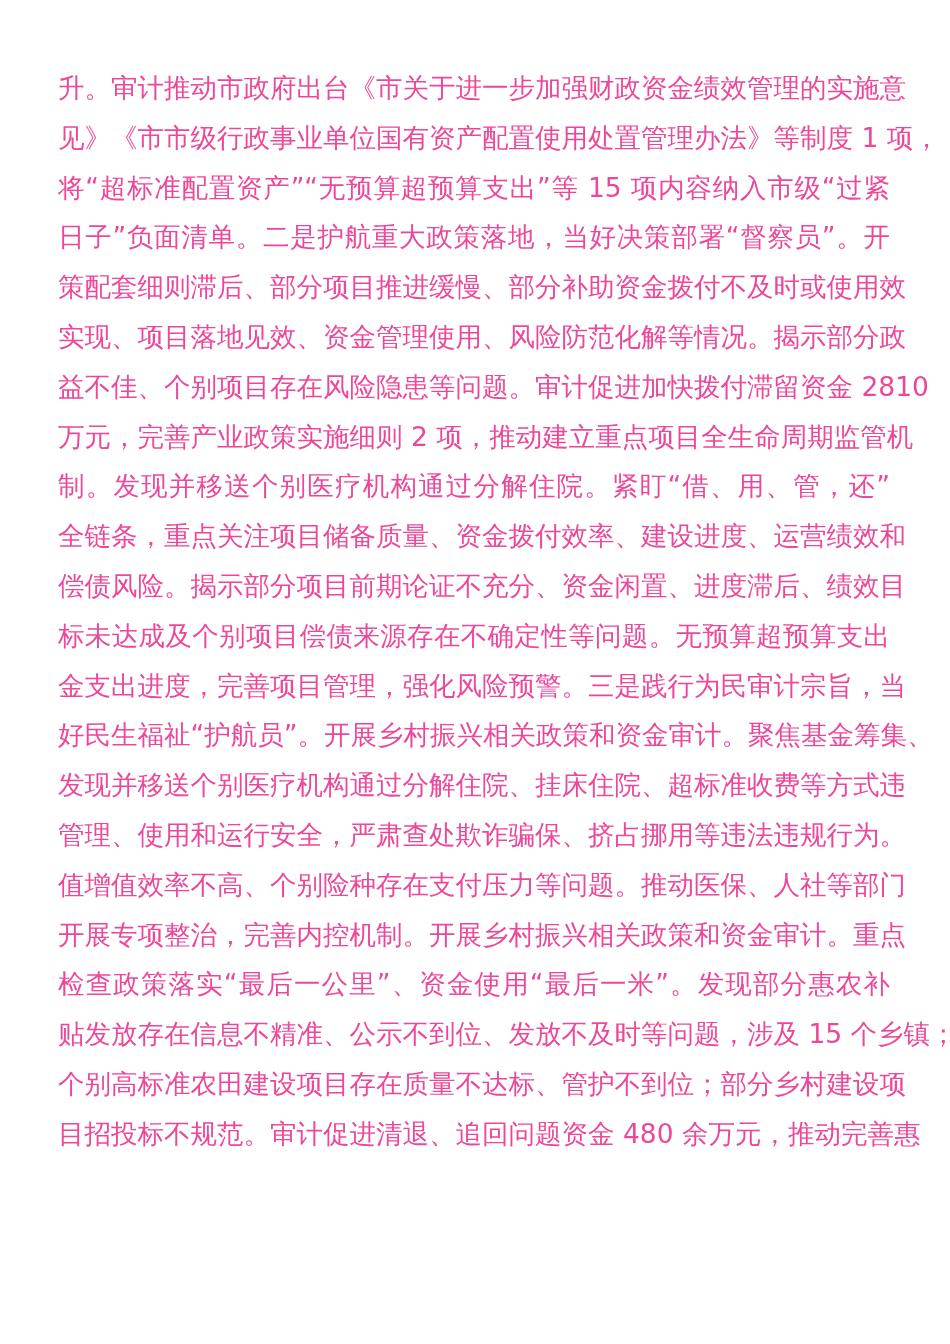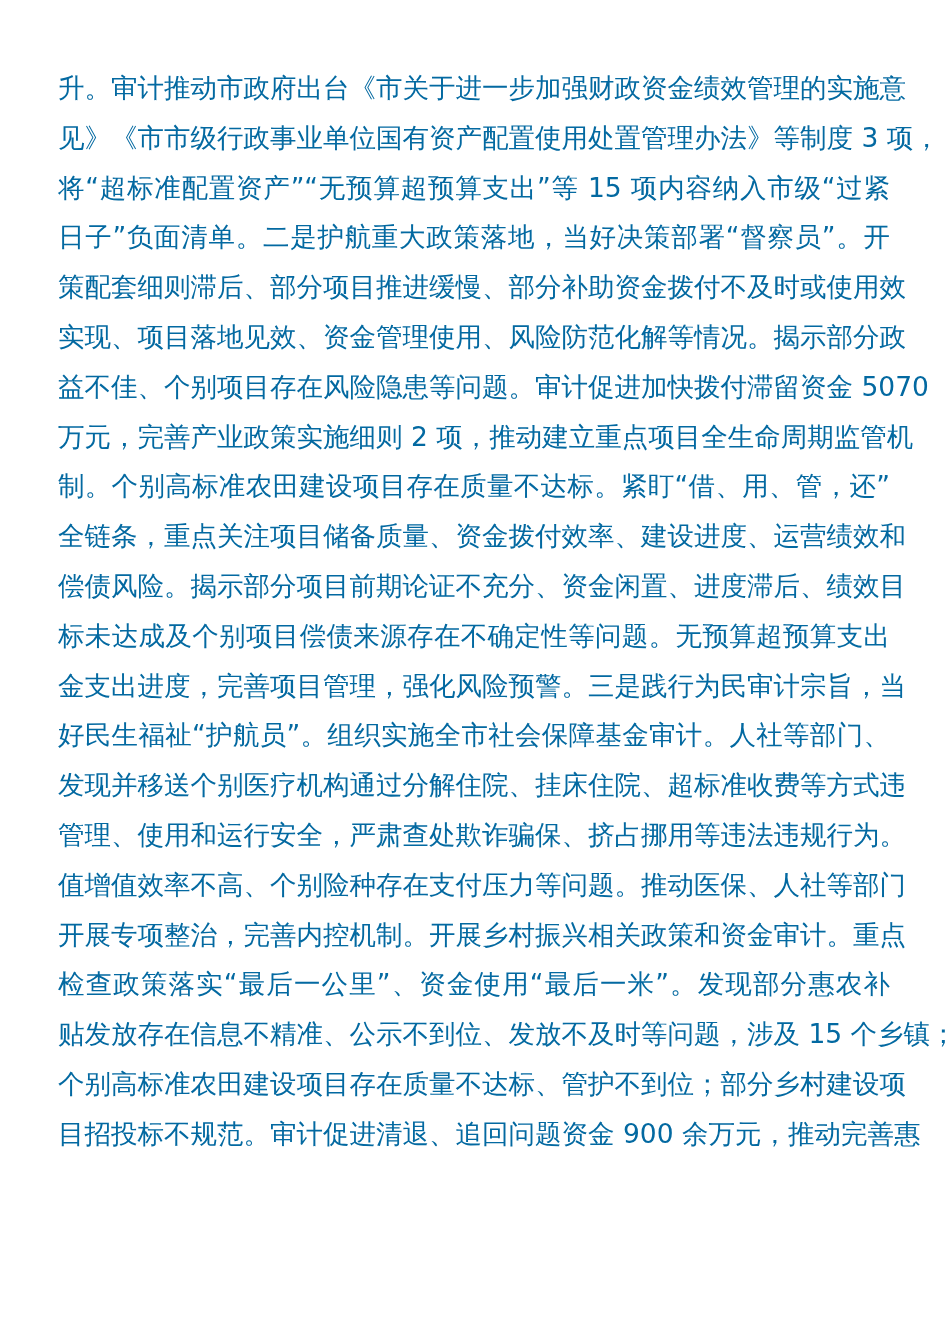--- a/index.html
+++ b/index.html
@@ -18,46 +18,46 @@
       left: 58px;
       top: 68px;
       width: 832px;
     }
     .line {
       display: block;
       height: 49.8px;
       line-height: 40px;
       font-family: "DejaVu Sans", "Liberation Sans", sans-serif;
       font-size: 26.5px;
-      color: #0369a1;
+      color: #ec4899;
       white-space: nowrap;
       text-align: justify;
       text-align-last: justify;
       letter-spacing: 0px;
     }
   </style>
 </head>
 <body>
 
 <div class="page">
   <div class="line">升。审计推动市政府出台《市关于进一步加强财政资金绩效管理的实施意</div>
-  <div class="line">见》《市市级行政事业单位国有资产配置使用处置管理办法》等制度 3 项，</div>
+  <div class="line">见》《市市级行政事业单位国有资产配置使用处置管理办法》等制度 1 项，</div>
   <div class="line">将“超标准配置资产”“无预算超预算支出”等 15 项内容纳入市级“过紧</div>
   <div class="line">日子”负面清单。二是护航重大政策落地，当好决策部署“督察员”。开</div>
   <div class="line">策配套细则滞后、部分项目推进缓慢、部分补助资金拨付不及时或使用效</div>
   <div class="line">实现、项目落地见效、资金管理使用、风险防范化解等情况。揭示部分政</div>
-  <div class="line">益不佳、个别项目存在风险隐患等问题。审计促进加快拨付滞留资金 5070</div>
+  <div class="line">益不佳、个别项目存在风险隐患等问题。审计促进加快拨付滞留资金 2810</div>
   <div class="line">万元，完善产业政策实施细则 2 项，推动建立重点项目全生命周期监管机</div>
-  <div class="line">制。个别高标准农田建设项目存在质量不达标。紧盯“借、用、管，还”</div>
+  <div class="line">制。发现并移送个别医疗机构通过分解住院。紧盯“借、用、管，还”</div>
   <div class="line">全链条，重点关注项目储备质量、资金拨付效率、建设进度、运营绩效和</div>
   <div class="line">偿债风险。揭示部分项目前期论证不充分、资金闲置、进度滞后、绩效目</div>
   <div class="line">标未达成及个别项目偿债来源存在不确定性等问题。无预算超预算支出</div>
   <div class="line">金支出进度，完善项目管理，强化风险预警。三是践行为民审计宗旨，当</div>
-  <div class="line">好民生福祉“护航员”。组织实施全市社会保障基金审计。人社等部门、</div>
+  <div class="line">好民生福祉“护航员”。开展乡村振兴相关政策和资金审计。聚焦基金筹集、</div>
   <div class="line">发现并移送个别医疗机构通过分解住院、挂床住院、超标准收费等方式违</div>
   <div class="line">管理、使用和运行安全，严肃查处欺诈骗保、挤占挪用等违法违规行为。</div>
   <div class="line">值增值效率不高、个别险种存在支付压力等问题。推动医保、人社等部门</div>
   <div class="line">开展专项整治，完善内控机制。开展乡村振兴相关政策和资金审计。重点</div>
   <div class="line">检查政策落实“最后一公里”、资金使用“最后一米”。发现部分惠农补</div>
   <div class="line">贴发放存在信息不精准、公示不到位、发放不及时等问题，涉及 15 个乡镇；</div>
   <div class="line">个别高标准农田建设项目存在质量不达标、管护不到位；部分乡村建设项</div>
-  <div class="line">目招投标不规范。审计促进清退、追回问题资金 900 余万元，推动完善惠</div>
+  <div class="line">目招投标不规范。审计促进清退、追回问题资金 480 余万元，推动完善惠</div>
 </div>
 
 </body></html>

